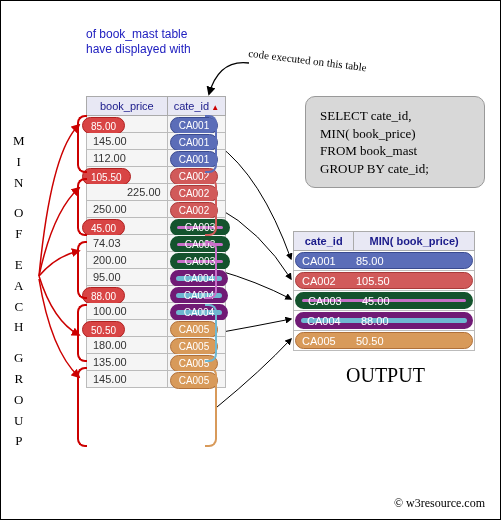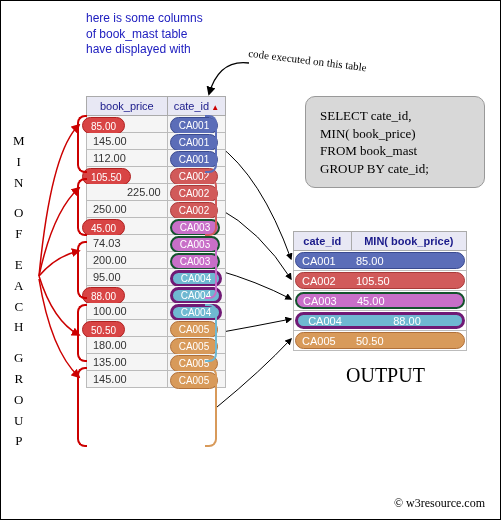--- a/index.html
+++ b/index.html
@@ -15,22 +15,22 @@
   .source-table th { background: #e8e8f4; border: 1px solid #aaa; padding: 3px 6px; font-weight: normal; color: #1a1a8a; font-size: 11px; }
   .source-table th .sort-asc { color: #c00; font-size: 8px; margin-left: 2px; }
   .source-table td { border: 1px solid #bbb; padding: 2px 6px; font-size: 11px; background: #f5f5f5; }
   .source-table td.price { width: 62px; text-align: left; color: #333; }
   .source-table td.cate { position: relative; width: 54px; }
   .pill { position: absolute; left: 2px; top: 1px; height: 17px; line-height: 17px; padding: 0 8px; border-radius: 9px; font-size: 10px; display: flex; align-items: center; }
   .pill-price { position: absolute; left: -5px; top: 1px; height: 17px; line-height: 17px; padding: 0 8px; border-radius: 9px; font-size: 10px; background: #d84444; border: 1px solid #b02020; color: #fff; }
   
   .grp1 { background: #5b6db8; border: 1px solid #3a4a8f; color: #fff; }
   .grp2 { background: #d15a5a; border: 1px solid #a83a3a; color: #fff; }
-  .grp3 { background: #c86fc8; border: 2px solid #14532d; color: #fff; }
-  .grp4 { background: #6fb8d1; border: 3px solid #701a75; color: #fff; text-align: center; }
+  .grp3 { background: #c86fc8; border: 7px solid #14532d; color: #fff; }
+  .grp4 { background: #6fb8d1; border: 6px solid #701a75; color: #fff; }
   .grp5 { background: #d89a5a; border: 1px solid #b0703a; color: #fff; }
   
   .bracket { position: absolute; width: 12px; border: 2px solid; border-left: none; border-radius: 0 8px 8px 0; }
   .b1 { left: 204px; top: 114px; height: 58px; border-color: #5b6db8; }
   .b2 { left: 204px; top: 177px; height: 58px; border-color: #d15a5a; }
   .b3 { left: 204px; top: 240px; height: 58px; border-color: #c86fc8; }
   .b4 { left: 204px; top: 303px; height: 58px; border-color: #6fb8d1; }
   .b5 { left: 204px; top: 366px; height: 80px; border-color: #d89a5a; }
 
   .lbracket { position: absolute; width: 10px; border: 2px solid #c00; border-right: none; border-radius: 8px 0 0 8px; }
@@ -80,21 +80,21 @@
   <path d="M 216,143 Q 260,175 290,258" stroke="#000" stroke-width="1" fill="none" marker-end="url(#ah-black)"></path>
   <path d="M 216,206 Q 260,230 290,278" stroke="#000" stroke-width="1" fill="none" marker-end="url(#ah-black)"></path>
   <path d="M 216,269 Q 255,280 290,298" stroke="#000" stroke-width="1" fill="none" marker-end="url(#ah-black)"></path>
   <path d="M 216,332 Q 255,325 290,318" stroke="#000" stroke-width="1" fill="none" marker-end="url(#ah-black)"></path>
   <path d="M 216,406 Q 260,370 290,338" stroke="#000" stroke-width="1" fill="none" marker-end="url(#ah-black)"></path>
 
   <path d="M 248,62 Q 218,58 208,93" stroke="#000" stroke-width="1.3" fill="none" marker-end="url(#ah-black)"></path>
 </svg>
 
 <div class="caption">
-  <span>here is some columns</span><br>
+  <br>
   <span>of book_mast table</span><br>
   <span>have displayed with</span><br>
 </div>
 
 <div class="code-exec-label">code executed on this table</div>
 
 <div class="vertical-text">
   <div class="word" id="vw1">
       <span>M</span>
       <span>I</span>

